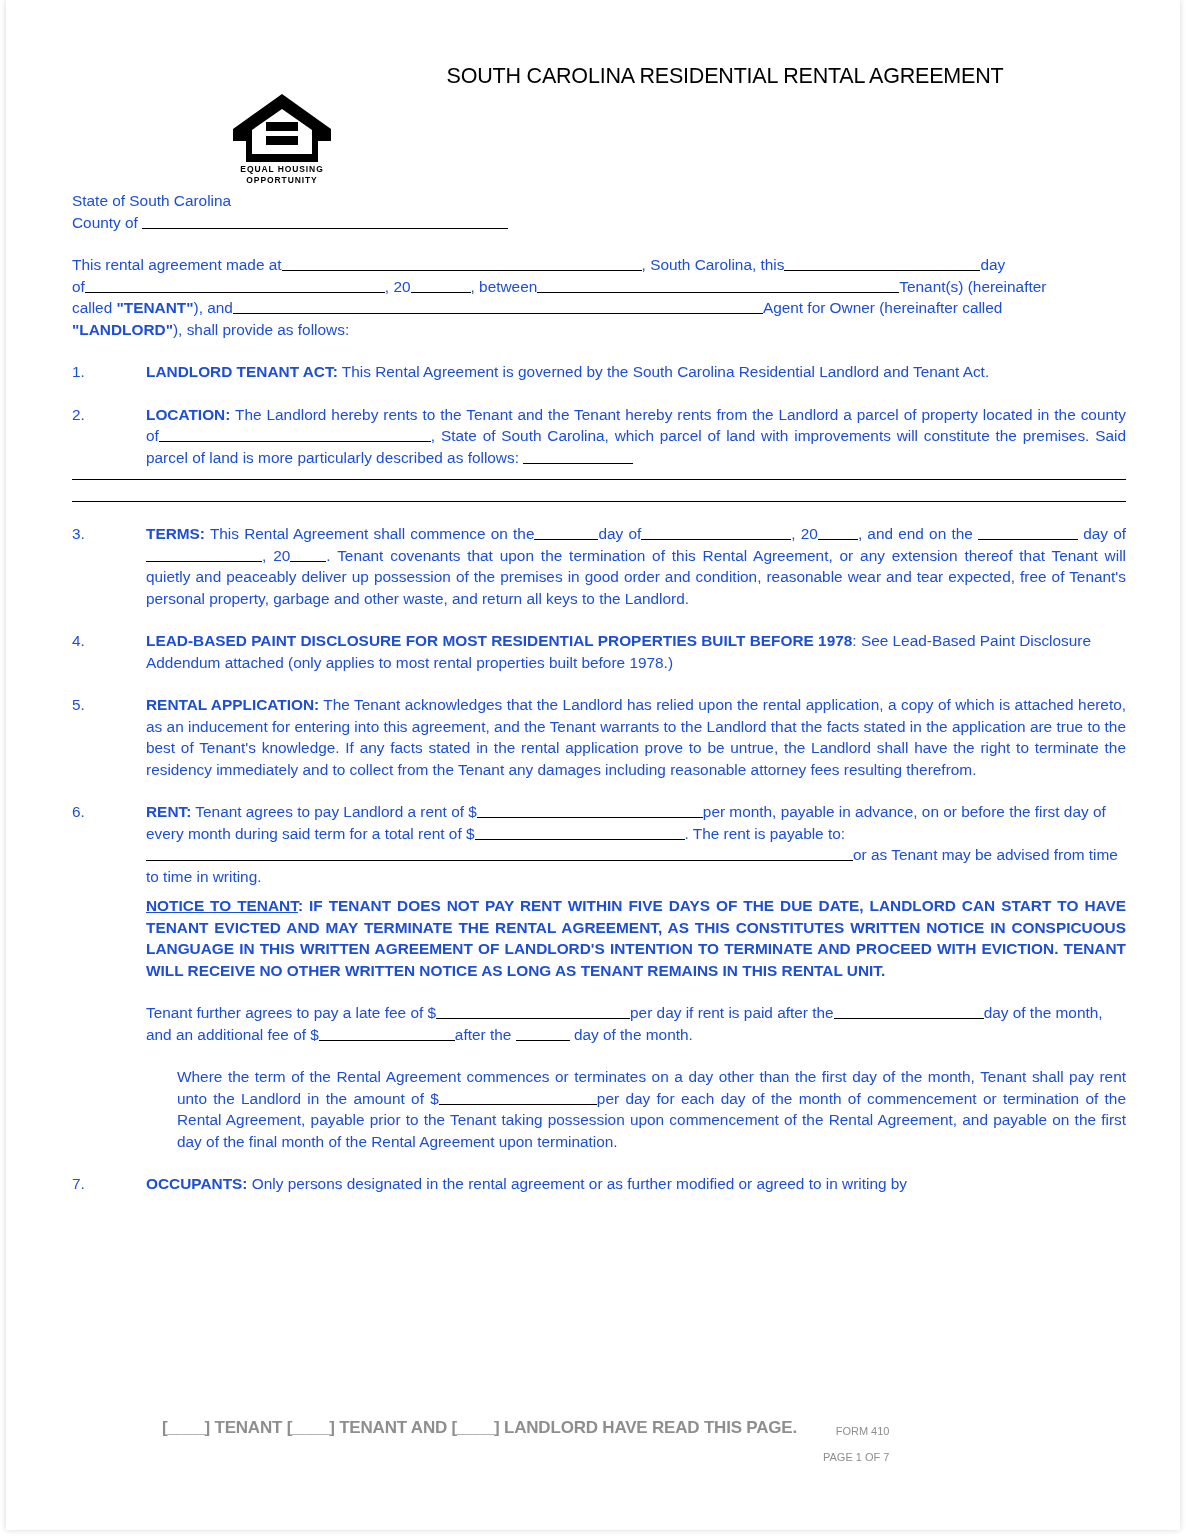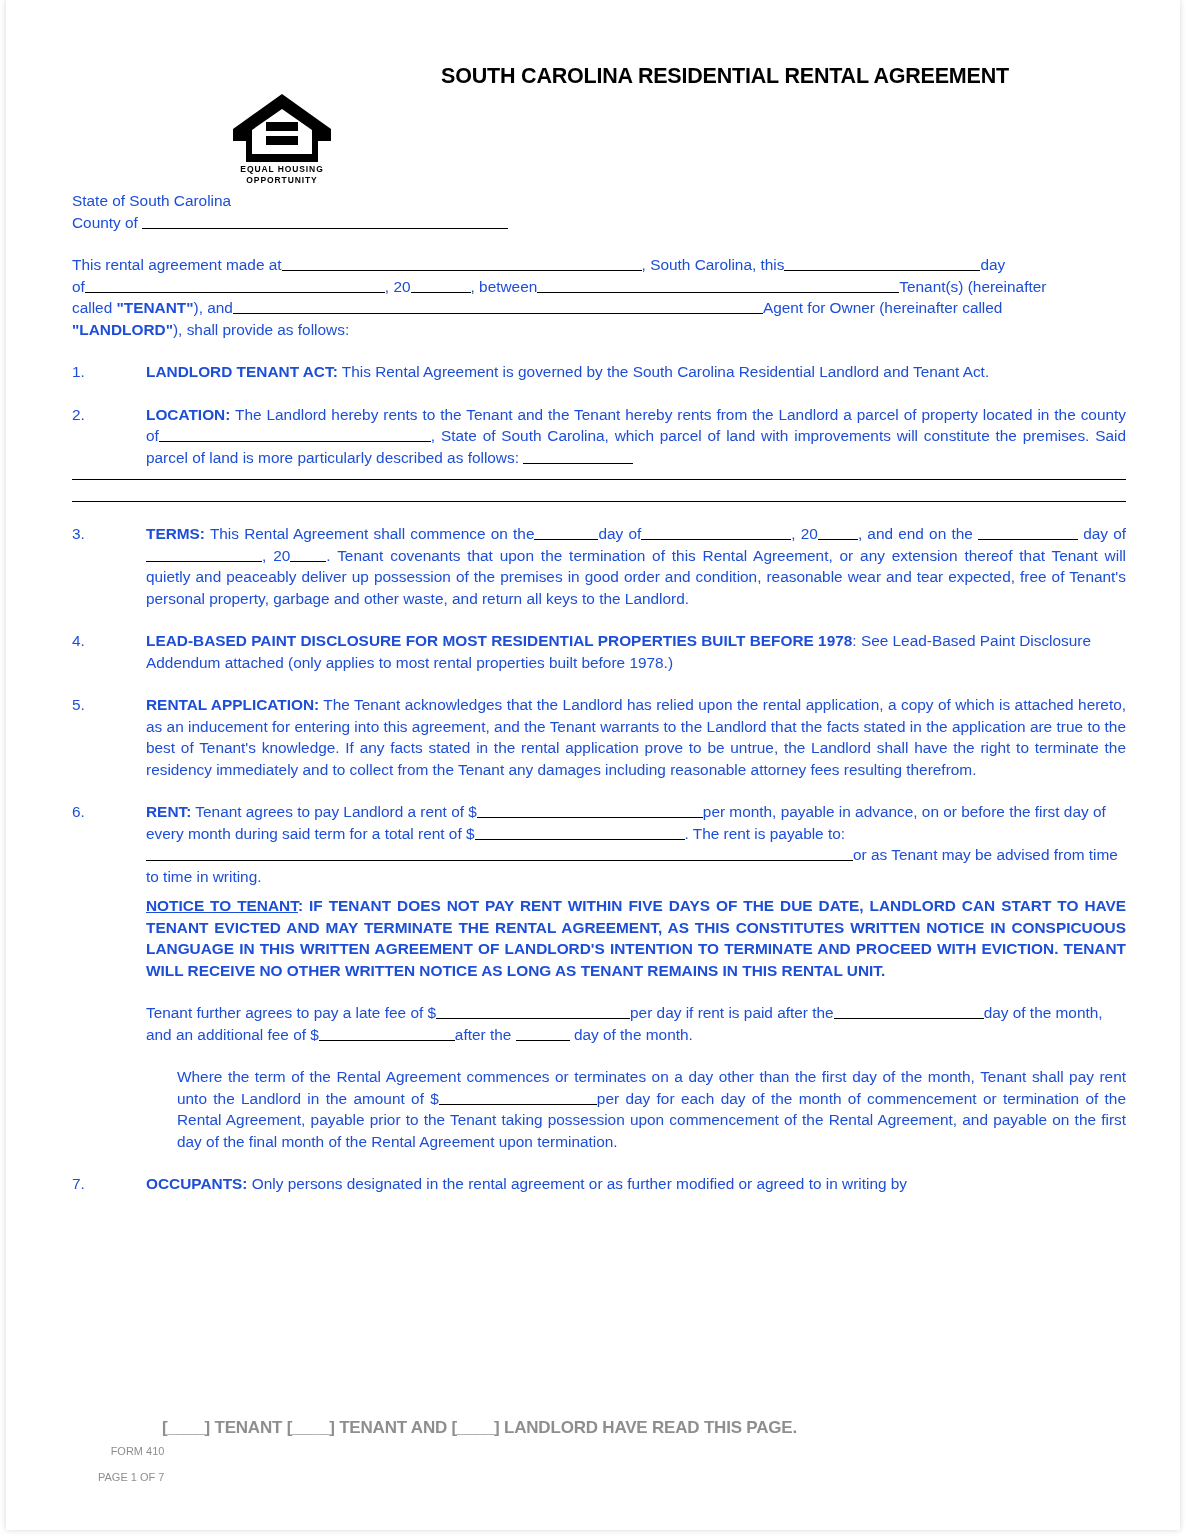--- a/index.html
+++ b/index.html
@@ -53,21 +53,21 @@
     margin-top: 1px;
     color: #000;
   }
   .doc-title {
     position: absolute;
     left: 324px;
     right: 60px;
     top: 64px;
     text-align: center;
     font-size: 21.5px;
-    font-weight: bold;
+    font-weight: normal;
     letter-spacing: -0.2px;
     color: #000;
     white-space: nowrap;
   }
 
   
   .body-wrap {
     position: absolute;
     left: 66px;
     top: 190px;
@@ -121,21 +121,20 @@
     position: absolute;
     left: 66px;
     right: 46px;
     top: 1418px;
     color: #8e8e8e;
   }
   .footer-row {
     display: flex;
     align-items: flex-start;
     justify-content: flex-start;
-    flex-direction: column;
   }
   .footer-read {
     font-size: 17px;
     font-weight: bold;
     letter-spacing: -0.2px;
     white-space: nowrap;
     padding-left: 90px;
   }
   .footer-meta {
     margin-left: 26px;

